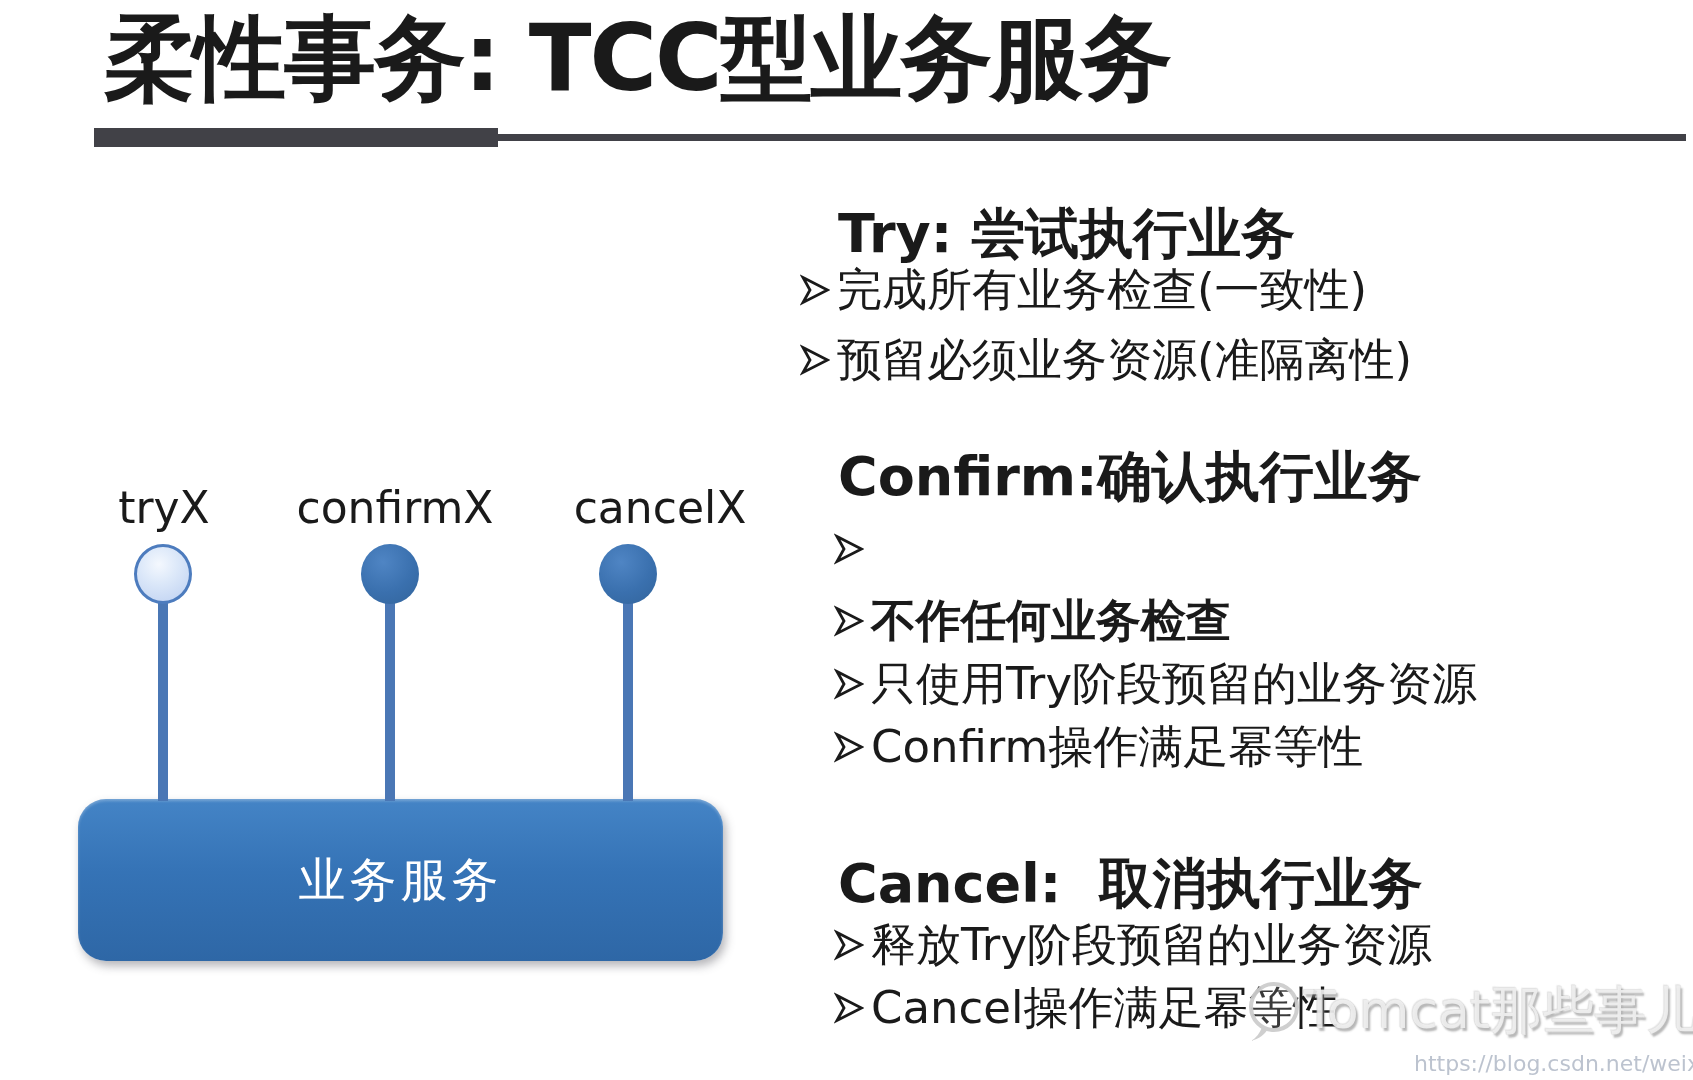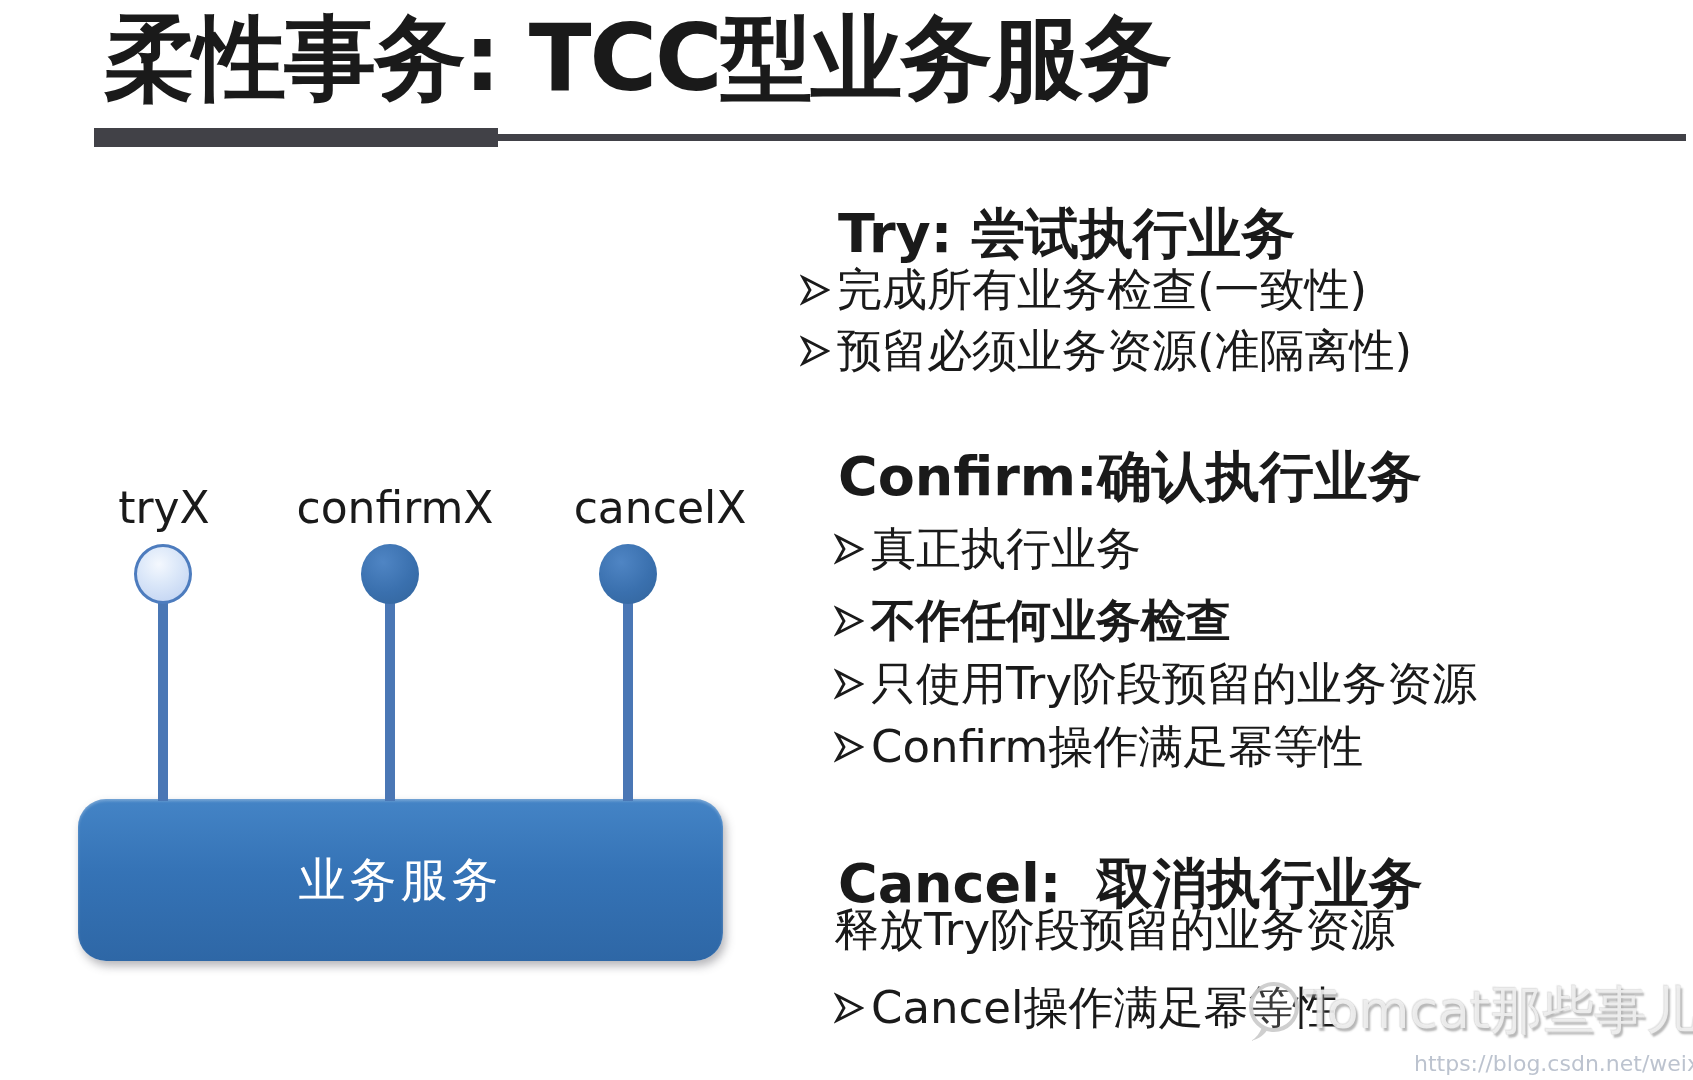--- a/index.html
+++ b/index.html
@@ -97,38 +97,38 @@
       <div class="pin-label" style="left: 540px; top: 483px;">cancelX</div>
       <div class="pin-stem" style="left: 623px; top: 600px; height: 201px;"></div>
       <div class="pin-circle" style="left: 599px; top: 544px;"></div>
     </div>
 
   <div id="sections">
       <div class="sec-heading" style="left: 838px; top: 203px;">Try: 尝试执行业务</div>
       <div class="bullet-line" style="left: 800px; top: 259px;"><svg class="arrow" width="30" height="32" viewBox="0 0 30 32">
           <path d="M3 3.5 L27.5 16 L3 28.5 L10 16 Z" fill="#ffffff" stroke="#1a1a1a" stroke-width="2.8" stroke-linejoin="miter"></path>
         </svg><span>完成所有业务检查(一致性)</span></div>
-      <div class="bullet-line" style="left: 800px; top: 320px; justify-content: center;"><svg class="arrow" width="30" height="32" viewBox="0 0 30 32">
+      <div class="bullet-line" style="left: 800px; top: 329px; justify-content: center;"><svg class="arrow" width="30" height="32" viewBox="0 0 30 32">
           <path d="M3 3.5 L27.5 16 L3 28.5 L10 16 Z" fill="#ffffff" stroke="#1a1a1a" stroke-width="2.8" stroke-linejoin="miter"></path>
         </svg><span>预留必须业务资源(准隔离性)</span></div>
       <div class="sec-heading" style="left: 838px; top: 446px;">Confirm:确认执行业务</div>
       <div class="bullet-line" style="left: 834px; top: 518px;"><svg class="arrow" width="30" height="32" viewBox="0 0 30 32">
           <path d="M3 3.5 L27.5 16 L3 28.5 L10 16 Z" fill="#ffffff" stroke="#1a1a1a" stroke-width="2.8" stroke-linejoin="miter"></path>
-        </svg><span>真正执行业务</span></div>
+        </svg></div>
       <div class="bullet-line" style="left: 834px; top: 590px; font-weight: bold;"><svg class="arrow" width="30" height="32" viewBox="0 0 30 32">
           <path d="M3 3.5 L27.5 16 L3 28.5 L10 16 Z" fill="#ffffff" stroke="#1a1a1a" stroke-width="2.8" stroke-linejoin="miter"></path>
         </svg><span>不作任何业务检查</span></div>
       <div class="bullet-line" style="left: 834px; top: 653px;"><svg class="arrow" width="30" height="32" viewBox="0 0 30 32">
           <path d="M3 3.5 L27.5 16 L3 28.5 L10 16 Z" fill="#ffffff" stroke="#1a1a1a" stroke-width="2.8" stroke-linejoin="miter"></path>
         </svg><span>只使用Try阶段预留的业务资源</span></div>
       <div class="bullet-line" style="left: 834px; top: 716px;"><svg class="arrow" width="30" height="32" viewBox="0 0 30 32">
           <path d="M3 3.5 L27.5 16 L3 28.5 L10 16 Z" fill="#ffffff" stroke="#1a1a1a" stroke-width="2.8" stroke-linejoin="miter"></path>
         </svg><span>Confirm操作满足幂等性</span></div>
       <div class="sec-heading" style="left: 838px; top: 853px;">Cancel:  取消执行业务</div>
-      <div class="bullet-line" style="left: 834px; top: 868px; flex-direction: column;"><svg class="arrow" width="30" height="32" viewBox="0 0 30 32">
+      <div class="bullet-line" style="left: 834px; top: 914px;"><svg class="arrow" width="30" height="32" viewBox="0 0 30 32">
           <path d="M3 3.5 L27.5 16 L3 28.5 L10 16 Z" fill="#ffffff" stroke="#1a1a1a" stroke-width="2.8" stroke-linejoin="miter"></path>
         </svg><span>释放Try阶段预留的业务资源</span></div>
       <div class="bullet-line" style="left: 834px; top: 977px;"><svg class="arrow" width="30" height="32" viewBox="0 0 30 32">
           <path d="M3 3.5 L27.5 16 L3 28.5 L10 16 Z" fill="#ffffff" stroke="#1a1a1a" stroke-width="2.8" stroke-linejoin="miter"></path>
         </svg><span>Cancel操作满足幂等性</span></div>
     </div>
 
   <div class="watermark">
     <svg width="60" height="64" viewBox="0 0 60 64">
       <circle cx="30" cy="27" r="23" fill="rgba(255,255,255,0.15)" stroke="#cdcdcd" stroke-width="4"></circle>

